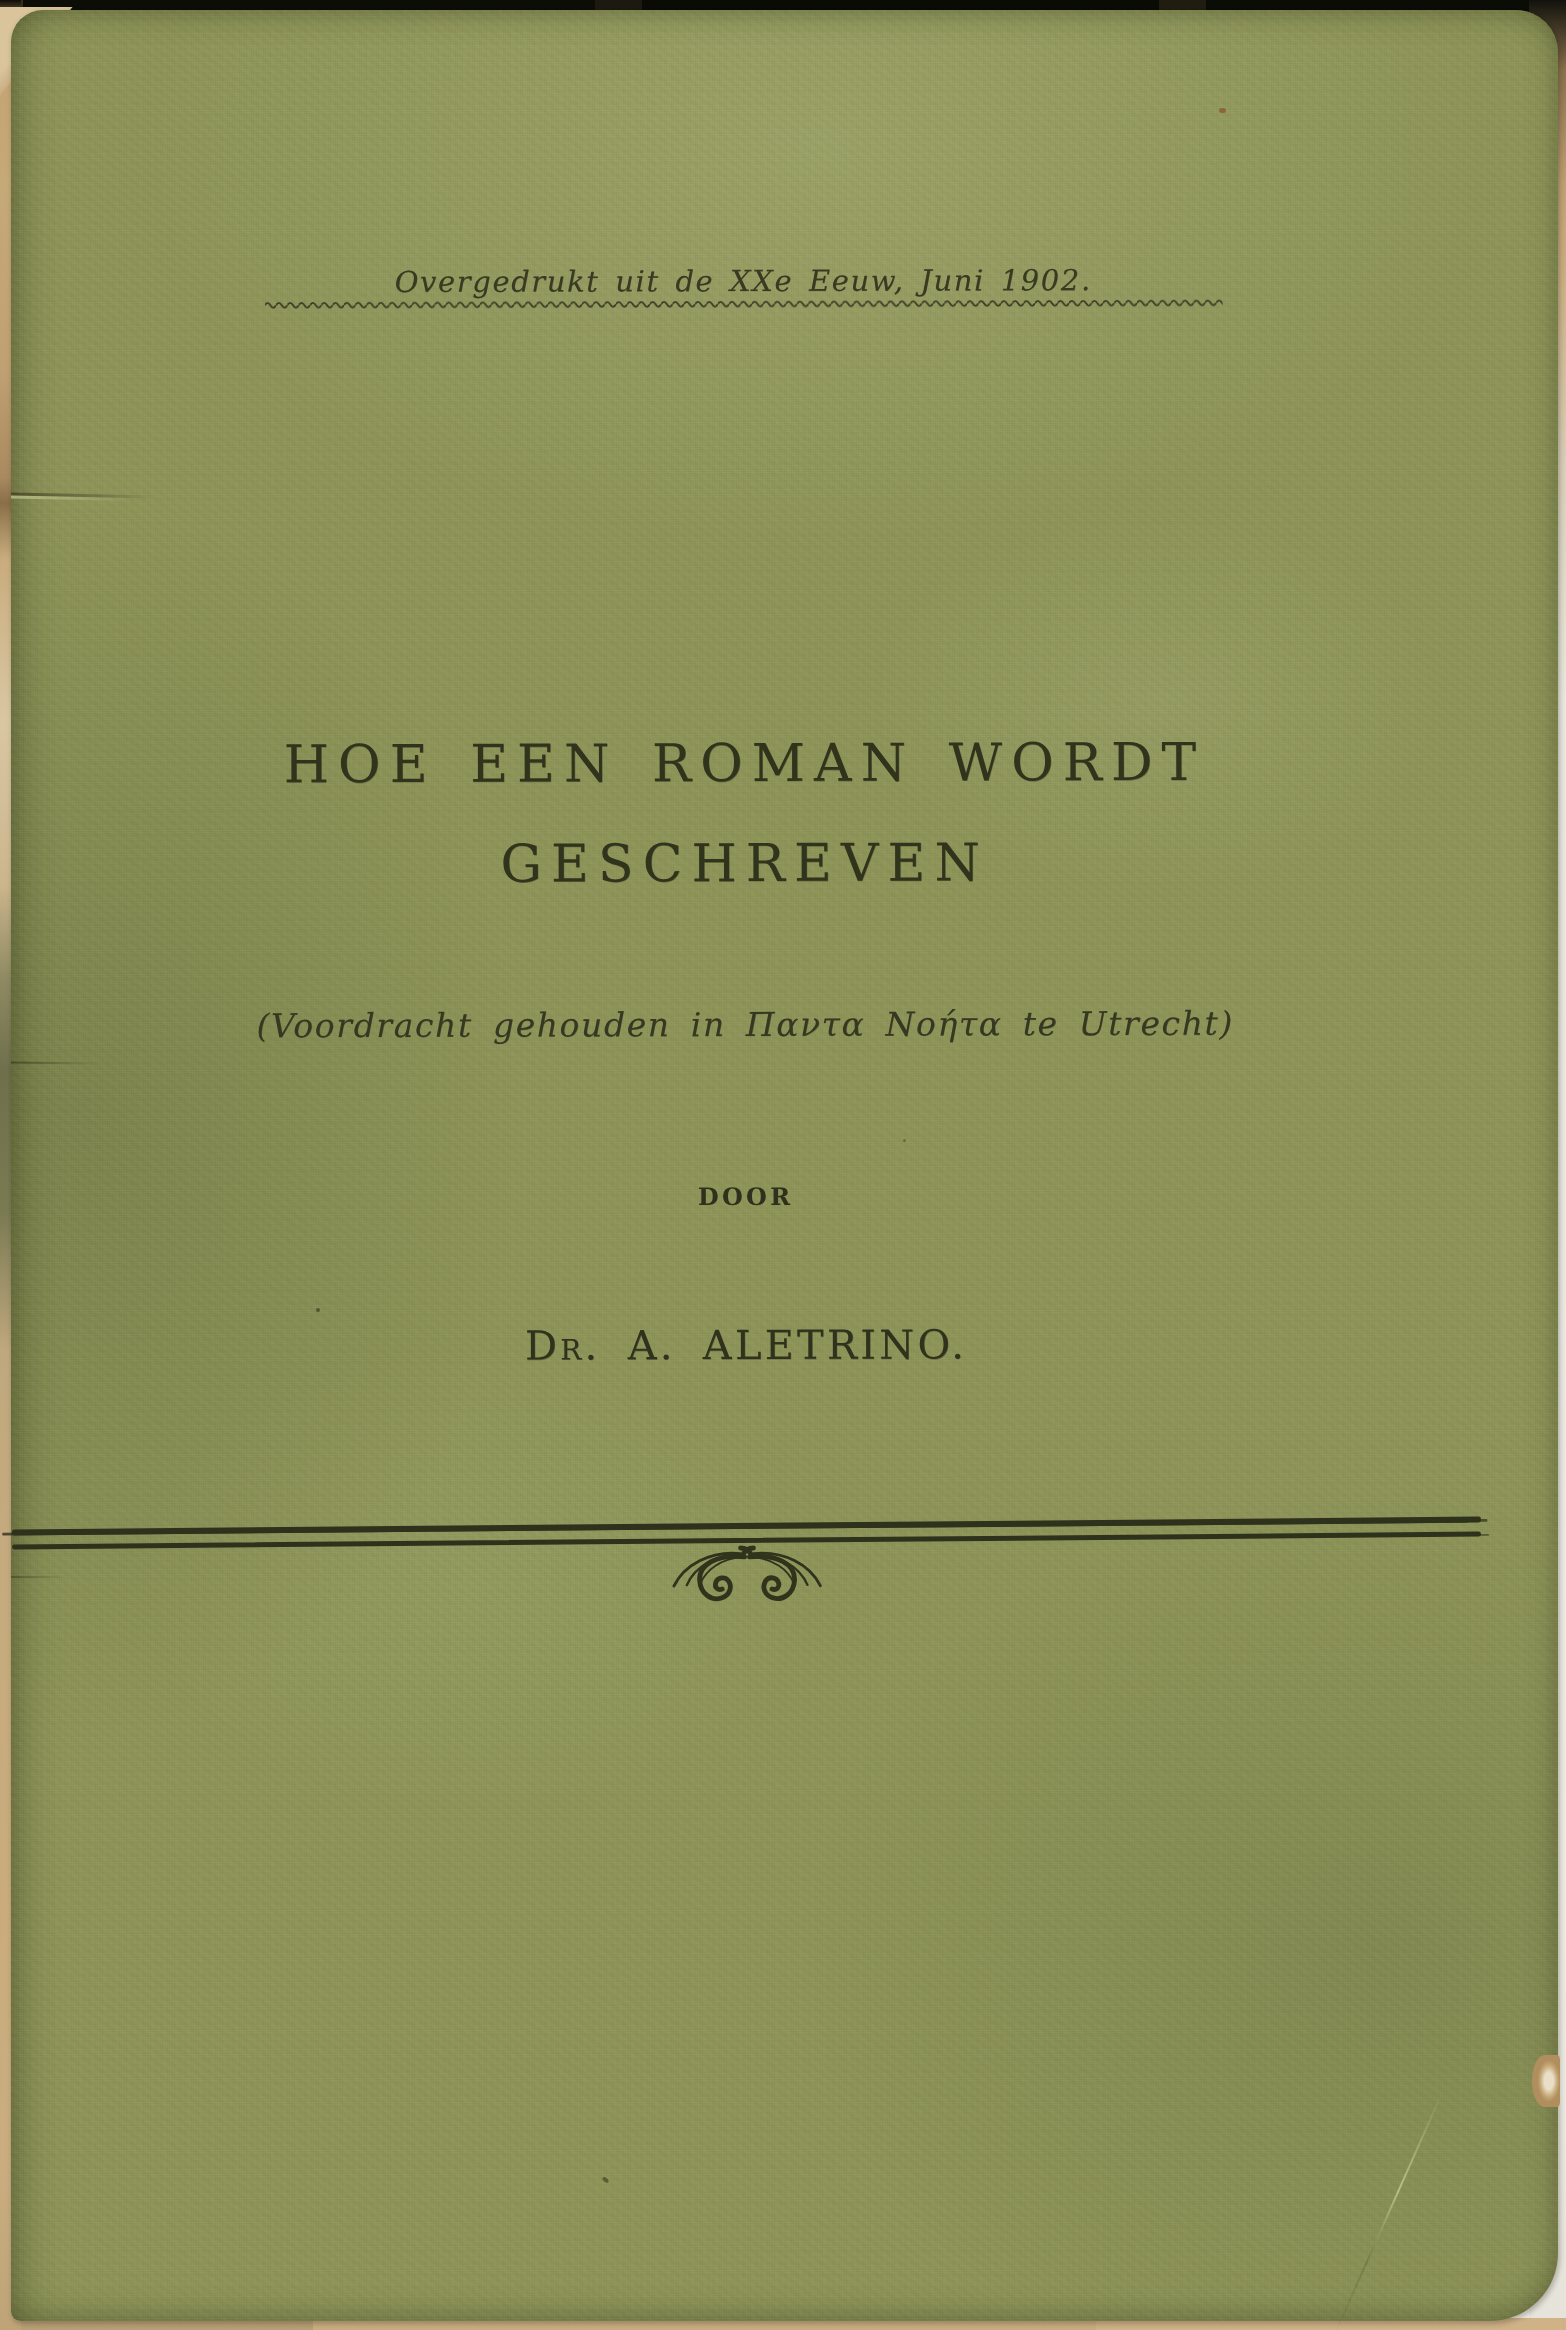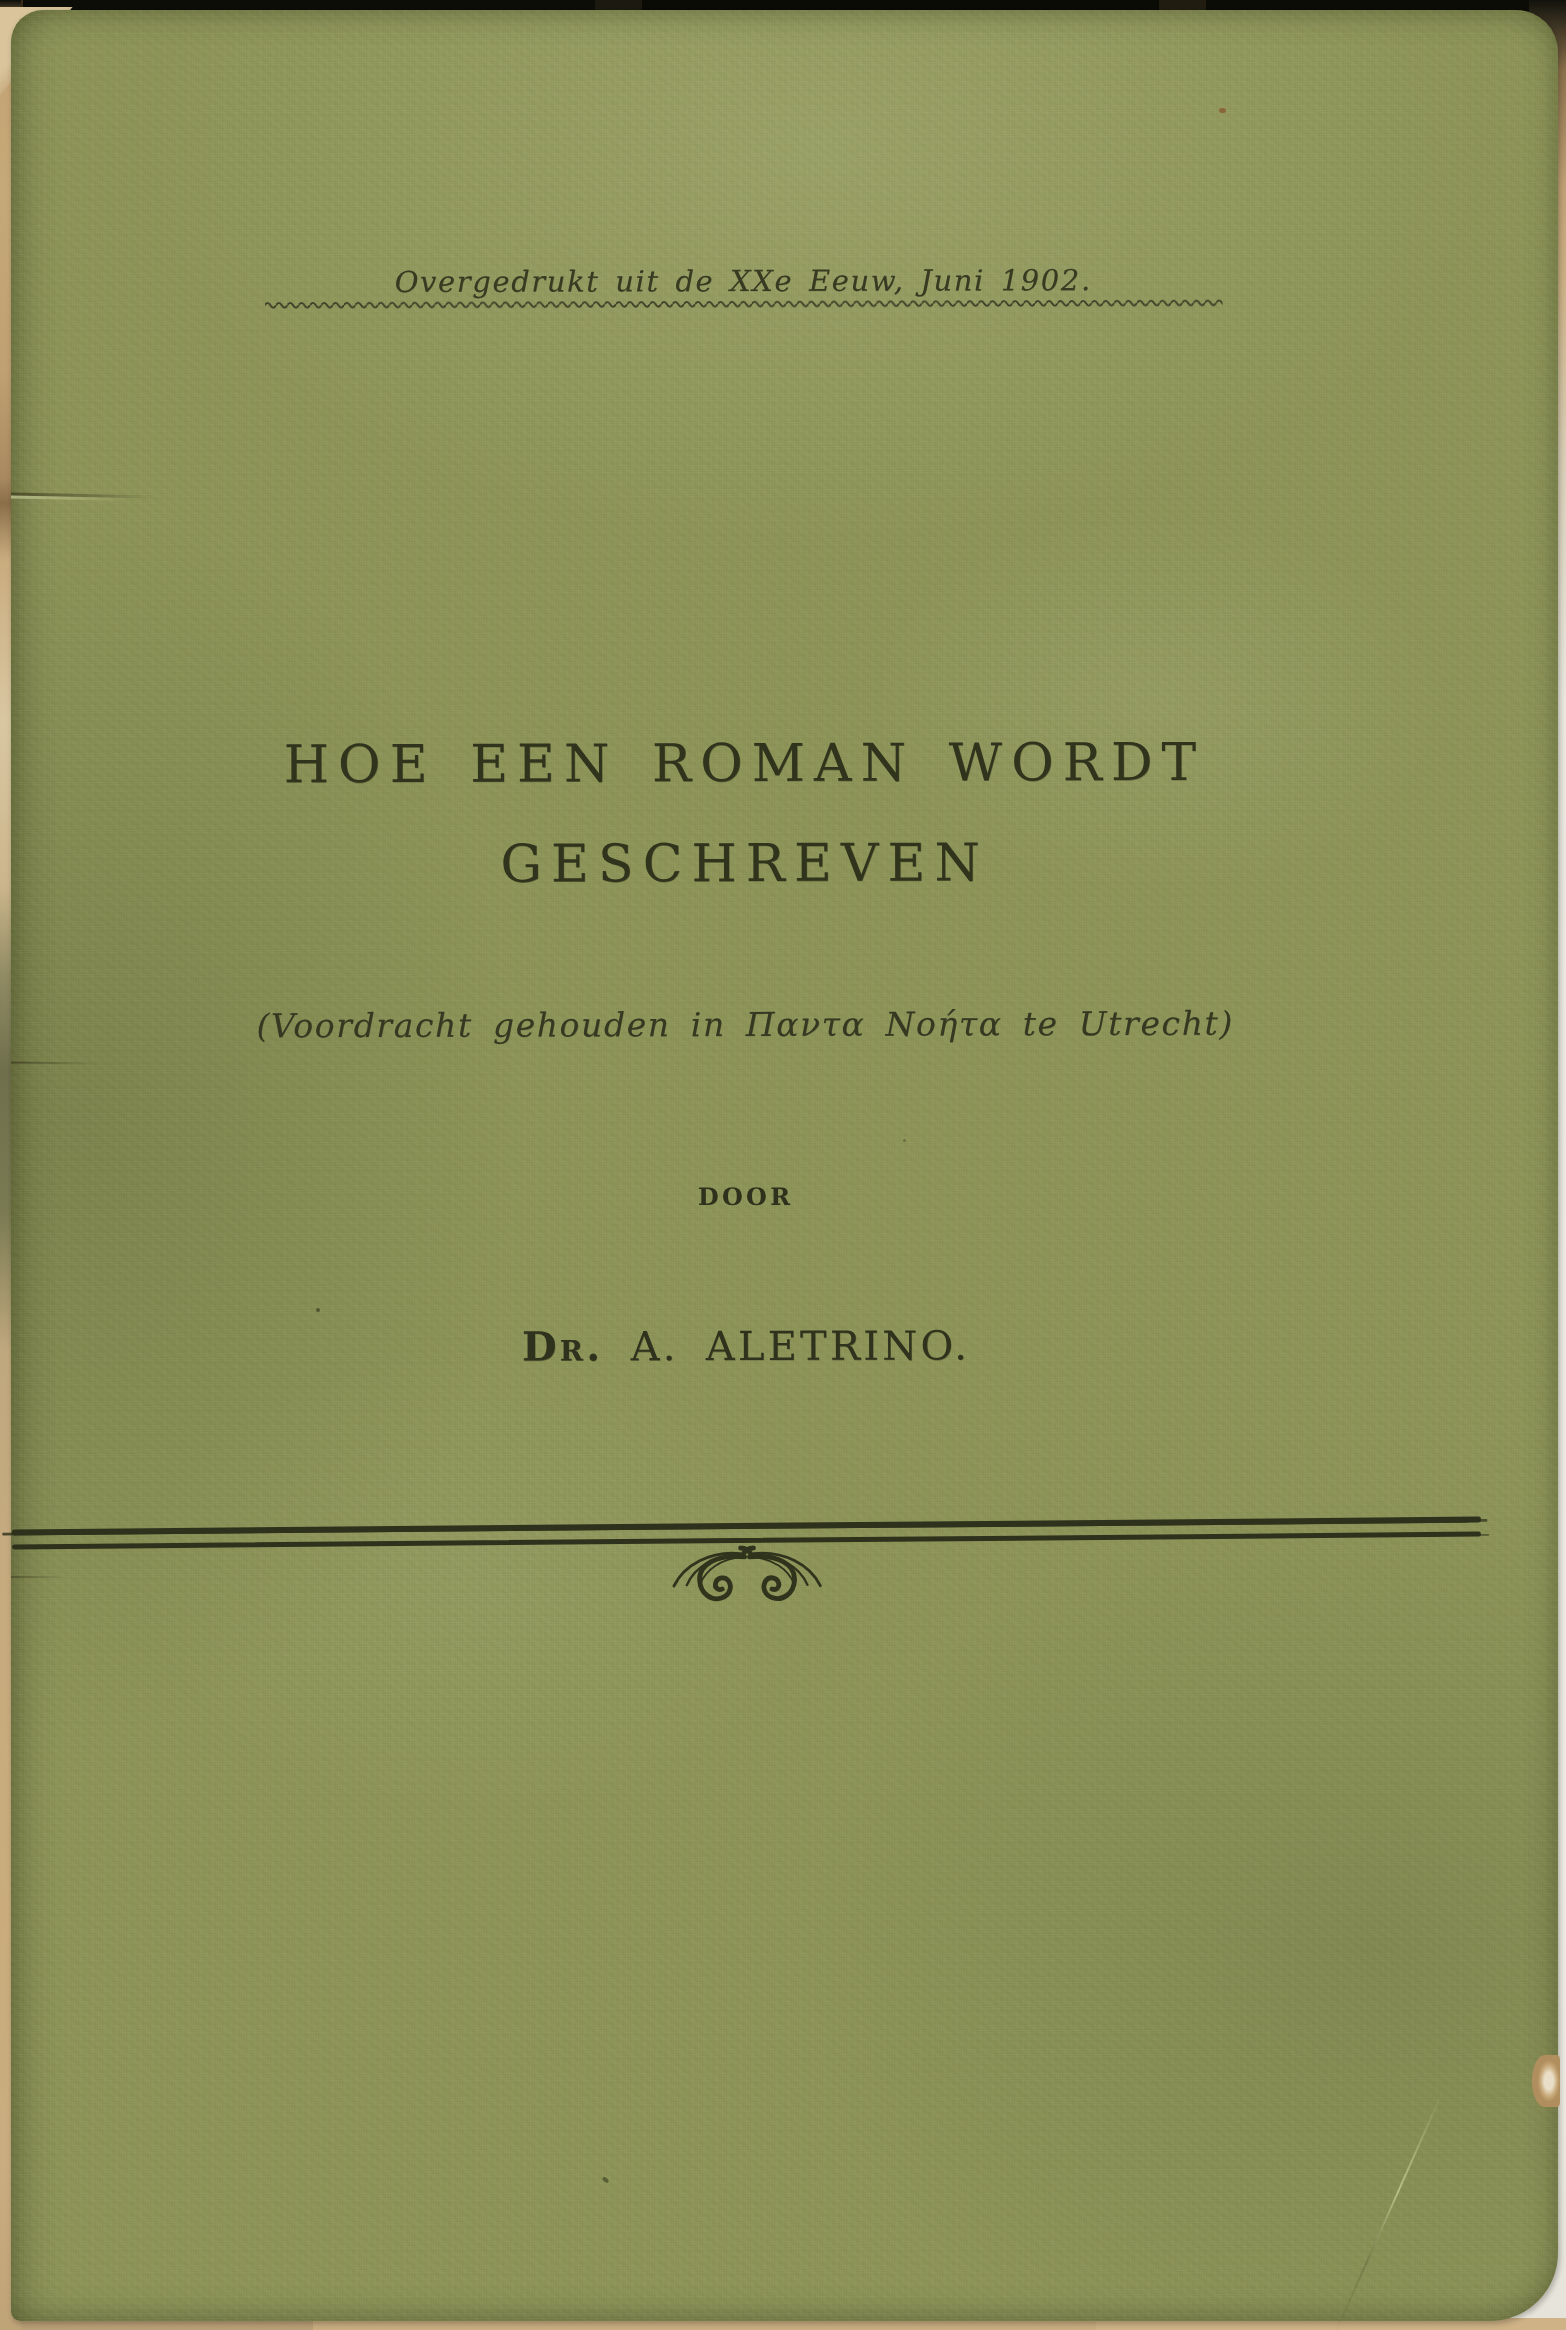--- a/index.html
+++ b/index.html
@@ -75,21 +75,21 @@
     text-shadow:0.5px 0.6px 0 rgba(45,48,25,.4);}
   .title.l1{top:727px;}
   .title.l2{top:827px;}
   .subtitle{top:995px;font-size:33px;font-style:italic;letter-spacing:1.6px;word-spacing:8px;
     color:#363922;text-shadow:0.3px 0.3px 0 rgba(50,53,30,.4);}
   .door{top:1172px;font-size:24px;font-weight:700;letter-spacing:3.2px;
     font-family:"DejaVu Serif","Liberation Serif",serif;color:#2e311b;}
   .author{top:1312px;font-size:40px;letter-spacing:3.2px;word-spacing:11.3px;
     font-family:"DejaVu Serif","Liberation Serif",serif;color:#2f321c;
     text-shadow:0.5px 0.6px 0 rgba(45,48,25,.4);}
-  .author .prefix{font-variant:small-caps;font-weight:bold;}
+  .author .prefix{font-variant:small-caps;}
   .rule{position:absolute;background:#2e311b;border-radius:2.4px;transform:rotate(-.35deg);}
   .rule1{left:475px;top:1513px;width:528px;height:5.7px;
     box-shadow:-11.3px 1.6px 0 -1.6px rgba(46,49,27,.8), 8px 0.8px 0 -1.6px rgba(46,49,27,.7);}
   .rule2{left:551px;top:1528px;width:387px;height:4.9px;
     box-shadow:9.7px 0.8px 0 -1.6px rgba(46,49,27,.6);}
   .flourish{position:absolute;left:646px;top:1534px;}
 </style>
 </head>
 <body>
 

